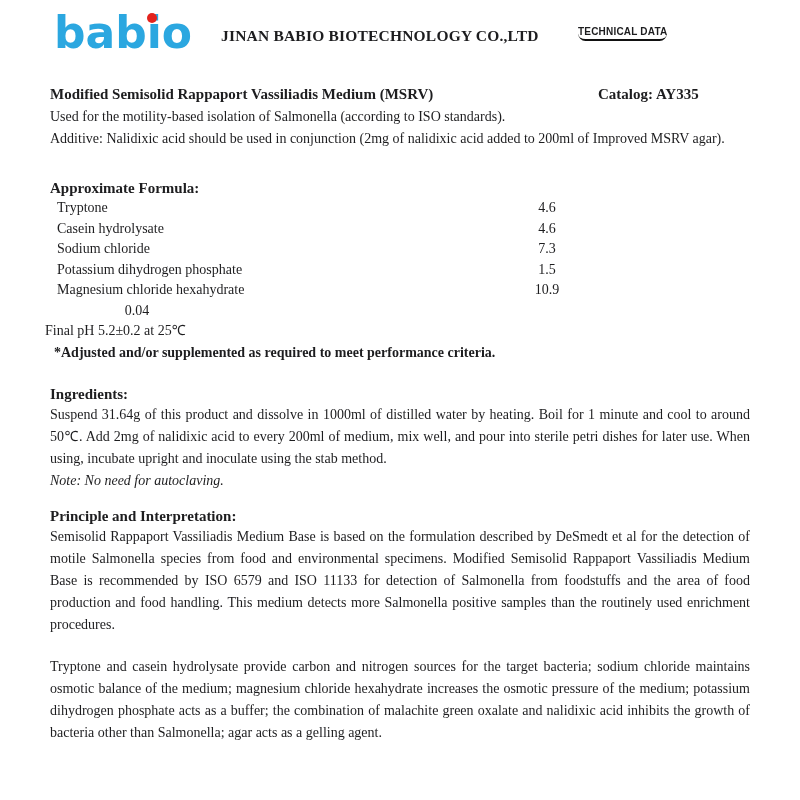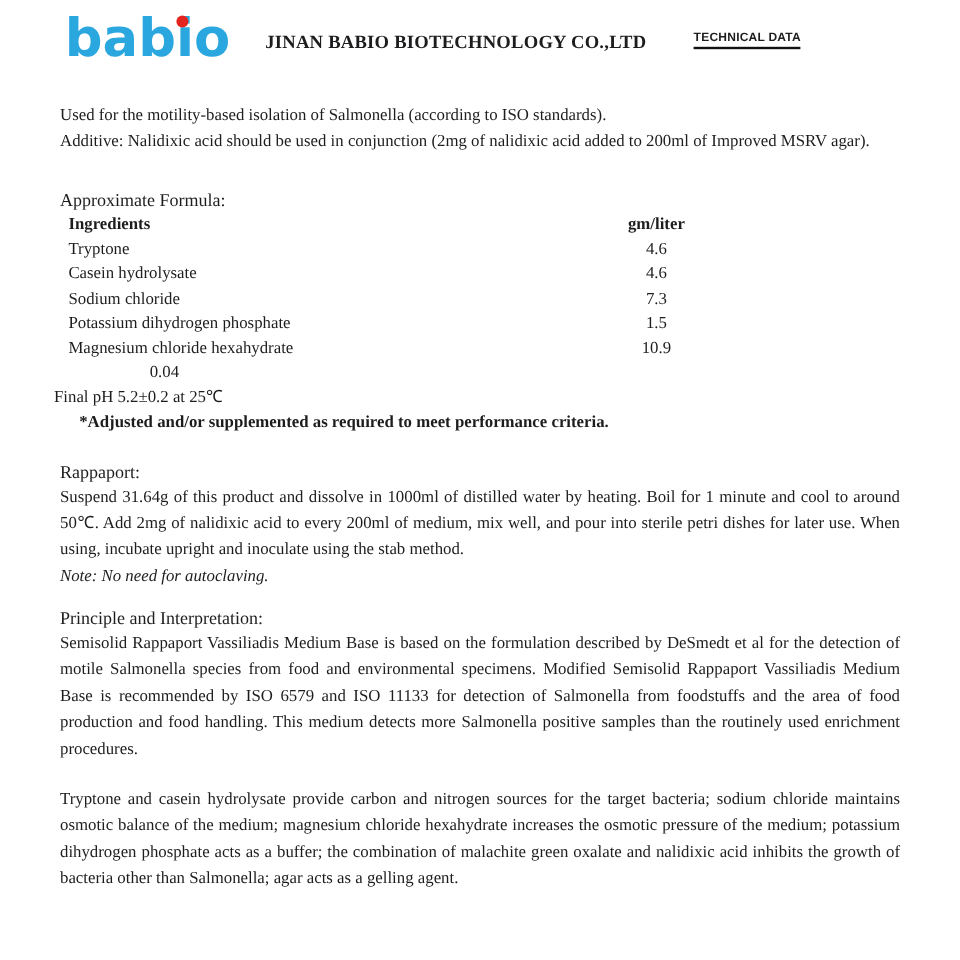--- a/index.html
+++ b/index.html
@@ -1,15 +1,15 @@
 <!DOCTYPE html>
 <html style="--logo-blue: #2BA7E0; --logo-red: #E3231D; --ink: #1D1D1F;"><head>
 <meta charset="utf-8">
 <style>
-  * { margin: 0; padding: 0; box-sizing: border-box; }
+  * { margin: 0; padding: 0; box-sizing: border-box; border-radius: 22px; }
   html, body { background: #ffffff; }
   body { width: 800px; }
 
   .page {
     position: relative;
     width: 800px;
     height: 800px;
     background: #ffffff;
     overflow: hidden;
     font-family: "Liberation Serif", serif;
@@ -69,31 +69,31 @@
     font-size: 14px;
     line-height: 22px;
   }
 
   .title-row { position: relative; font-size: 15px; font-weight: bold; line-height: 20px; }
   .catalog { position: absolute; left: 548px; top: 0; white-space: nowrap; }
 
   .usage { margin-top: 2px; }
   .additive { text-align: justify; }
 
-  .section-heading { font-size: 15px; font-weight: normal; line-height: 20px; }
+  .section-heading { font-size: 15px; font-weight: bold; line-height: 20px; }
   .formula-heading { margin-top: 28px; }
 
   .formula-table { width: 570px; margin-left: 7px; }
   .f-row { display: flex; height: 20.5px; align-items: center; }
   .f-name { flex: 1; }
   .f-amount { width: 160px; text-align: center; }
   .f-head .f-name, .f-head .f-amount { font-weight: bold; }
 
   .final-ph { height: 20.5px; margin-left: -5px; display: flex; align-items: center; }
-  .footnote { font-weight: bold; margin-left: 16px; }
+  .footnote { font-weight: bold; margin-left: 4px; }
 
   .directions-heading { margin-top: 20px; }
   .directions-body { text-align: justify; }
   .directions-note { font-style: italic; }
 
   .principle-heading { margin-top: 14px; }
   .principle-p { text-align: justify; }
   .principle-p2 { margin-top: 20px; }
 </style>
 </head>
@@ -103,31 +103,31 @@
 
   <div class="logo">
     <span>babio</span>
     <span class="i-dot"></span>
   </div>
   <div class="company">JINAN BABIO BIOTECHNOLOGY CO.,LTD</div>
   <div class="doc-label">TECHNICAL DATA</div>
 
   <div class="body">
 
+    <div class="title-row">
+      <span>Modified Semisolid Rappaport Vassiliadis Medium (MSRV)</span>
+      <span class="catalog">Catalog: AY335</span>
+    </div>
 
     <div class="usage">Used for the motility-based isolation of Salmonella (according to ISO standards).</div>
     <div class="additive">Additive: Nalidixic acid should be used in conjunction (2mg of nalidixic acid added to 200ml of Improved MSRV agar).</div>
 
     <div class="section-heading formula-heading">Approximate Formula:</div>
 
     <div class="formula-table">
-      <div class="f-row f-head">
-        <span class="f-name">Ingredients</span>
-        <span class="f-amount">gm/liter</span>
-      </div>
       <div>
 
       <div class="f-row">
           <span class="f-name">Tryptone</span>
           <span class="f-amount">4.6</span>
         </div>
           <div class="f-row">
           <span class="f-name">Casein hydrolysate</span>
           <span class="f-amount">4.6</span>
         </div>
@@ -145,21 +145,21 @@
         </div>
           <div class="f-row">
           <span class="f-amount">0.04</span>
         </div>
         </div>
     </div>
 
     <div class="final-ph">Final pH 5.2±0.2 at 25℃</div>
     <div class="footnote">*Adjusted and/or supplemented as required to meet performance criteria.</div>
 
-    <div class="section-heading directions-heading">Rappaport:</div>
+    <div class="section-heading directions-heading">Ingredients:</div>
     <div class="directions-body">Suspend 31.64g of this product and dissolve in 1000ml of distilled water by heating. Boil for 1 minute and cool to around 50℃. Add 2mg of nalidixic acid to every 200ml of medium, mix well, and pour into sterile petri dishes for later use. When using, incubate upright and inoculate using the stab method.</div>
     <div class="directions-note">Note: No need for autoclaving.</div>
 
     <div class="section-heading principle-heading">Principle and Interpretation:</div>
     <div class="principle-p">Semisolid Rappaport Vassiliadis Medium Base is based on the formulation described by DeSmedt et al for the detection of motile Salmonella species from food and environmental specimens. Modified Semisolid Rappaport Vassiliadis Medium Base is recommended by ISO 6579 and ISO 11133 for detection of Salmonella from foodstuffs and the area of food production and food handling. This medium detects more Salmonella positive samples than the routinely used enrichment procedures.</div>
     <div class="principle-p principle-p2">Tryptone and casein hydrolysate provide carbon and nitrogen sources for the target bacteria; sodium chloride maintains osmotic balance of the medium; magnesium chloride hexahydrate increases the osmotic pressure of the medium; potassium dihydrogen phosphate acts as a buffer; the combination of malachite green oxalate and nalidixic acid inhibits the growth of bacteria other than Salmonella; agar acts as a gelling agent.</div>
 
   </div>
 </div>
 

